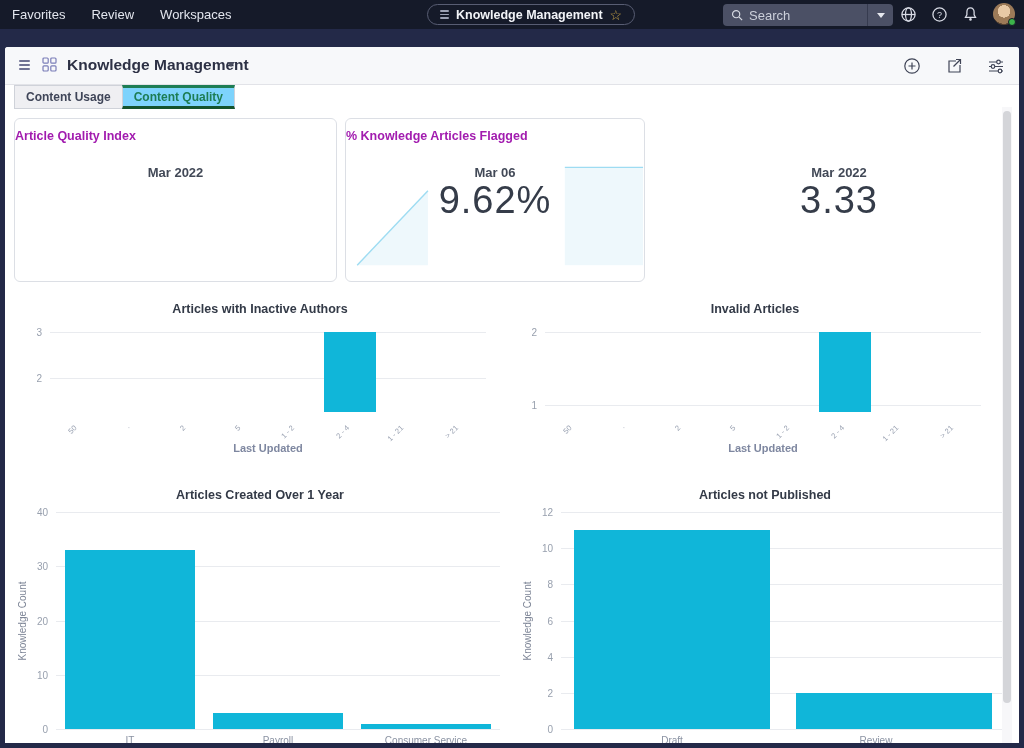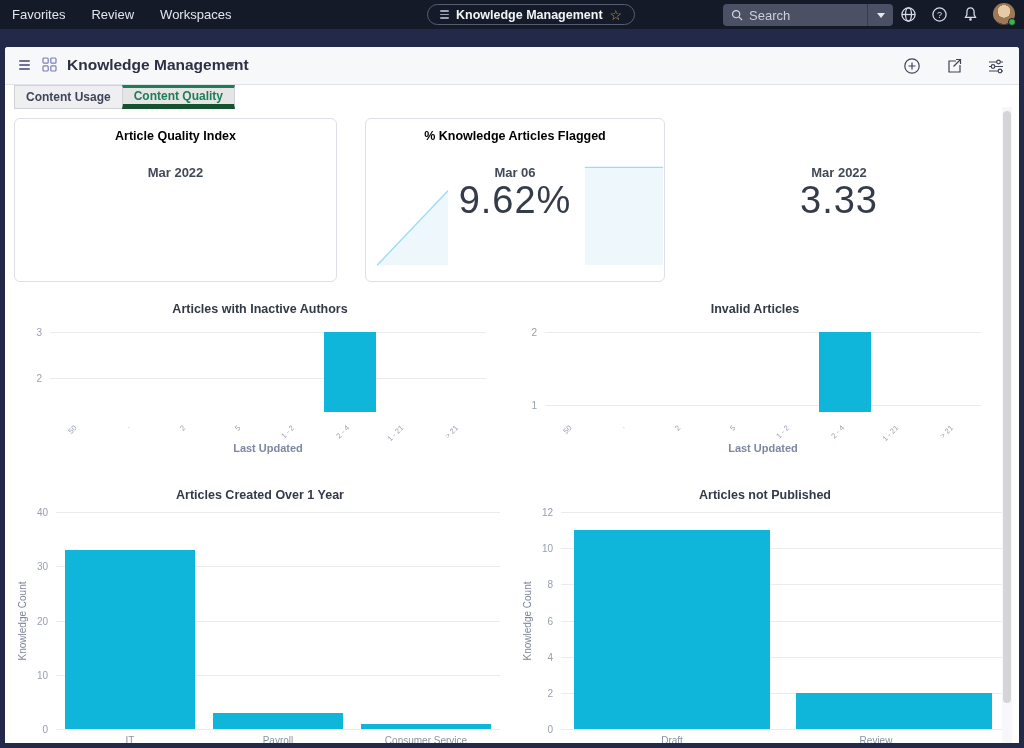--- a/index.html
+++ b/index.html
@@ -38,29 +38,29 @@
   .sh-burger i{display:block;width:11px;height:1.5px;background:#6e7193;border-radius:1px;}
   .sh-grid{position:absolute;left:37px;top:10px;cursor:pointer;}
   .sh-title{position:absolute;left:62px;top:9px;font-size:15.5px;font-weight:700;color:#2d3145;cursor:pointer;}
   .sh-caret{position:absolute;left:222px;top:15px;width:0;height:0;border-left:4px solid transparent;border-right:4px solid transparent;border-top:5px solid #4a4e60;cursor:pointer;}
   .sh-tool{position:absolute;top:10px;width:18px;height:18px;cursor:pointer;}
 
   
   .tabs{position:absolute;left:9px;top:38px;display:flex;height:24px;}
   .tab{height:24px;padding:0 11px;font-size:12px;font-weight:600;color:#3f4558;background:#efeff2;
     border:1px solid #cfd2d9;display:flex;align-items:center;margin-right:-1px;cursor:pointer;white-space:nowrap;}
-  .tab.active{background:#e5e5e5;color:var(--green);border-top:3px solid var(--green);border-bottom:5px solid #14532d;}
+  .tab.active{background:#7dd3fc;color:var(--green);border-top:3px solid var(--green);border-bottom:3px solid #14532d;}
 
   
   .card{position:absolute;background:#fff;border:1px solid #dcdfe5;border-radius:6px;overflow:hidden;}
   .card.no-border{border-color:transparent;}
   #card1{left:9px;top:71px;width:323px;height:164px;}
-  #card2{left:340px;top:71px;width:300px;height:164px;margin-left:20px;}
+  #card2{left:340px;top:71px;width:300px;height:164px;}
   #card3{left:668px;top:71px;width:332px;height:164px;}
-  .card-title{position:absolute;top:10px;left:0;right:0;text-align:center;font-size:12.5px;font-weight:600;color:#000000;z-index:2;}
+  .card-title{position:absolute;top:10px;left:0;right:0;font-size:12.5px;font-weight:600;color:#a21caf;z-index:2;}
   .metric{position:absolute;top:46px;left:0;right:0;text-align:center;z-index:2;}
   .period{font-size:13px;font-weight:600;color:#424957;}
   .value{font-size:38px;font-weight:300;color:#353c49;letter-spacing:1px;line-height:1.08;}
   .delta{font-size:12px;color:#3a414f;white-space:pre;}
   .spark{position:absolute;inset:0;z-index:1;}
   .sp-fill{fill:#eef8fc;stroke:none;}
   .sp-line{fill:none;stroke:#9edcf2;stroke-width:1.5;}
 
   
   .chart{position:absolute;}

